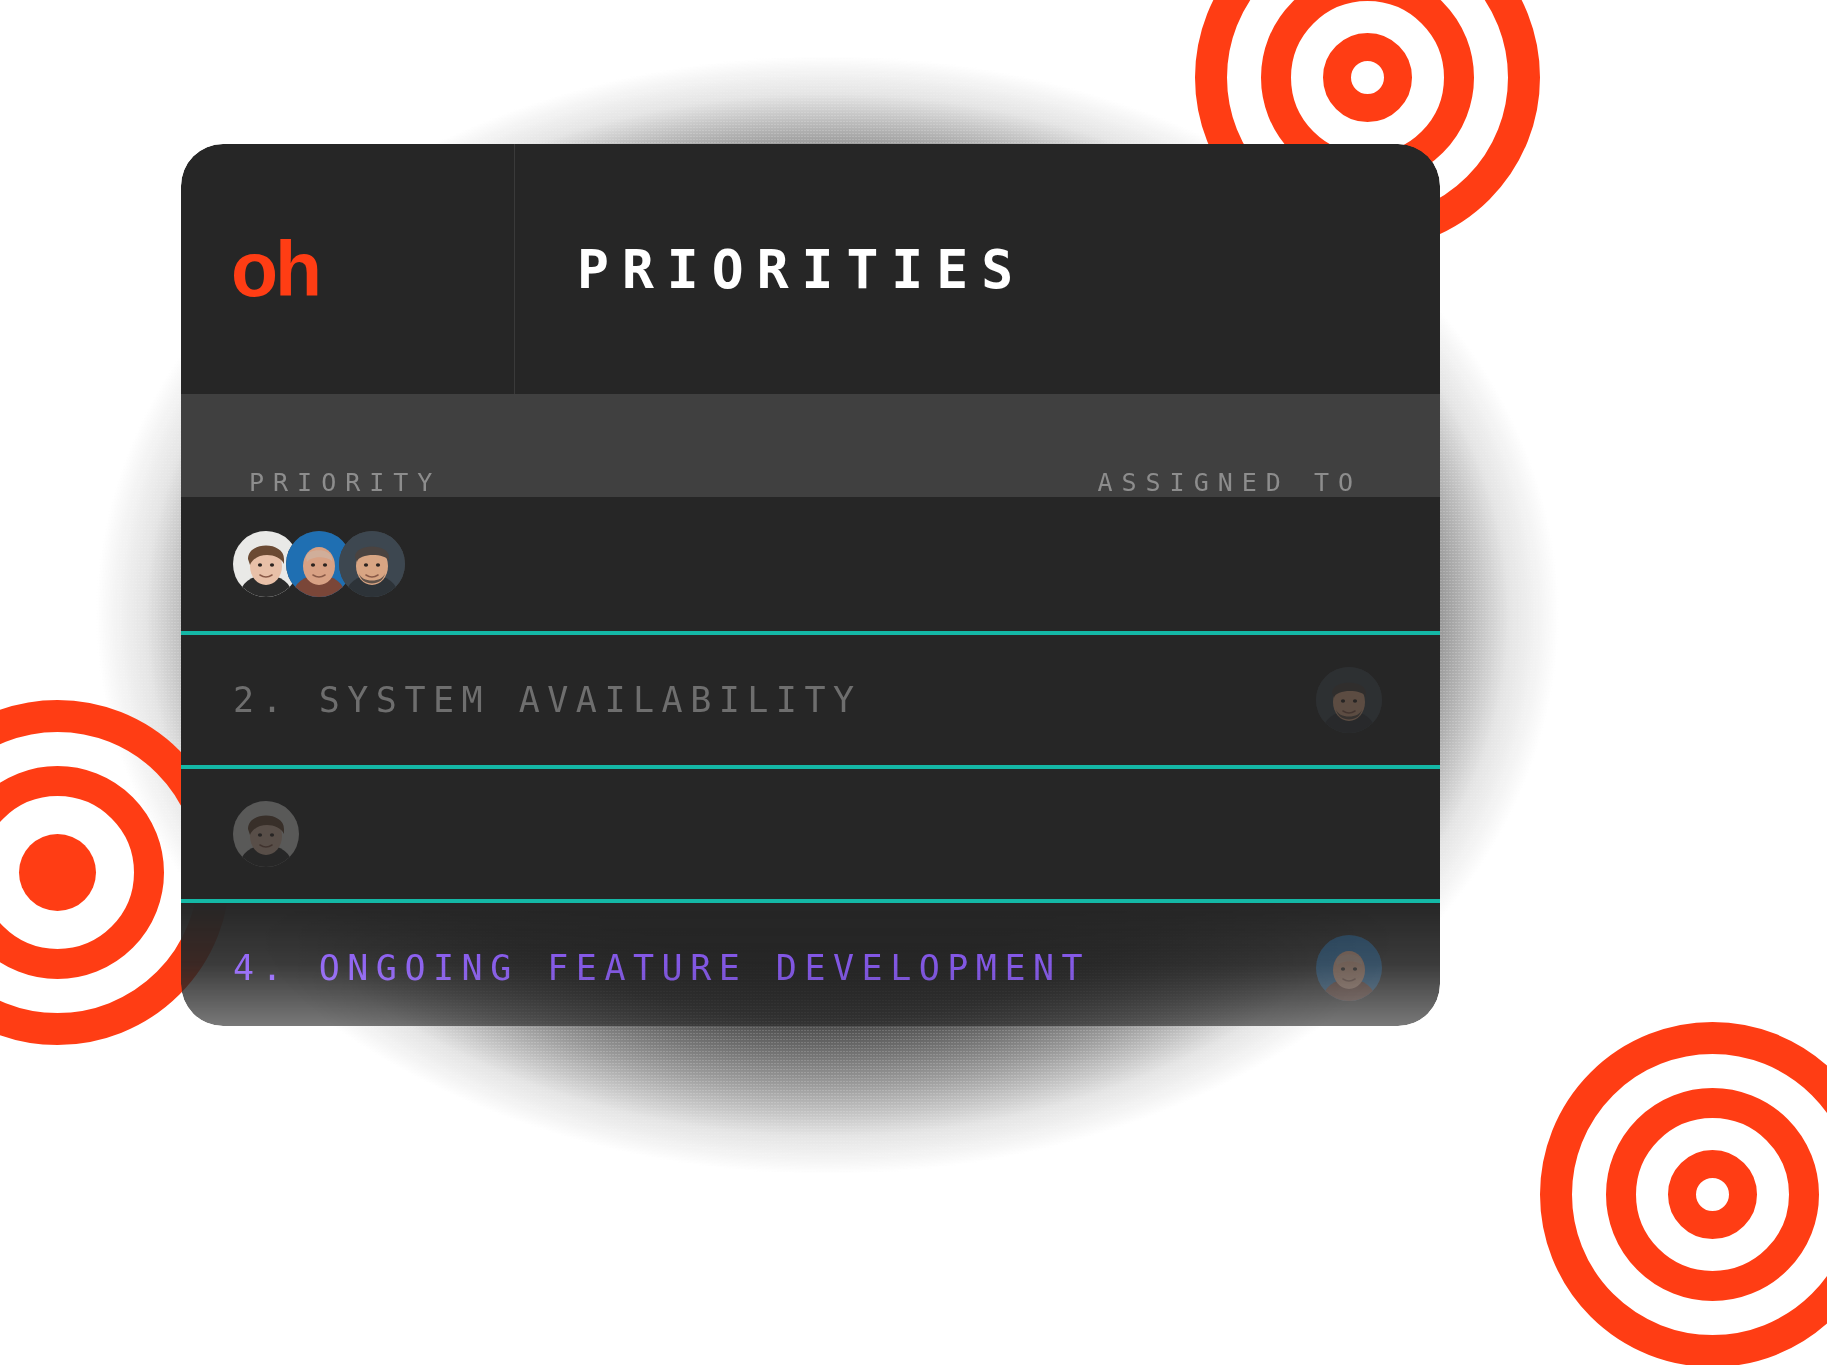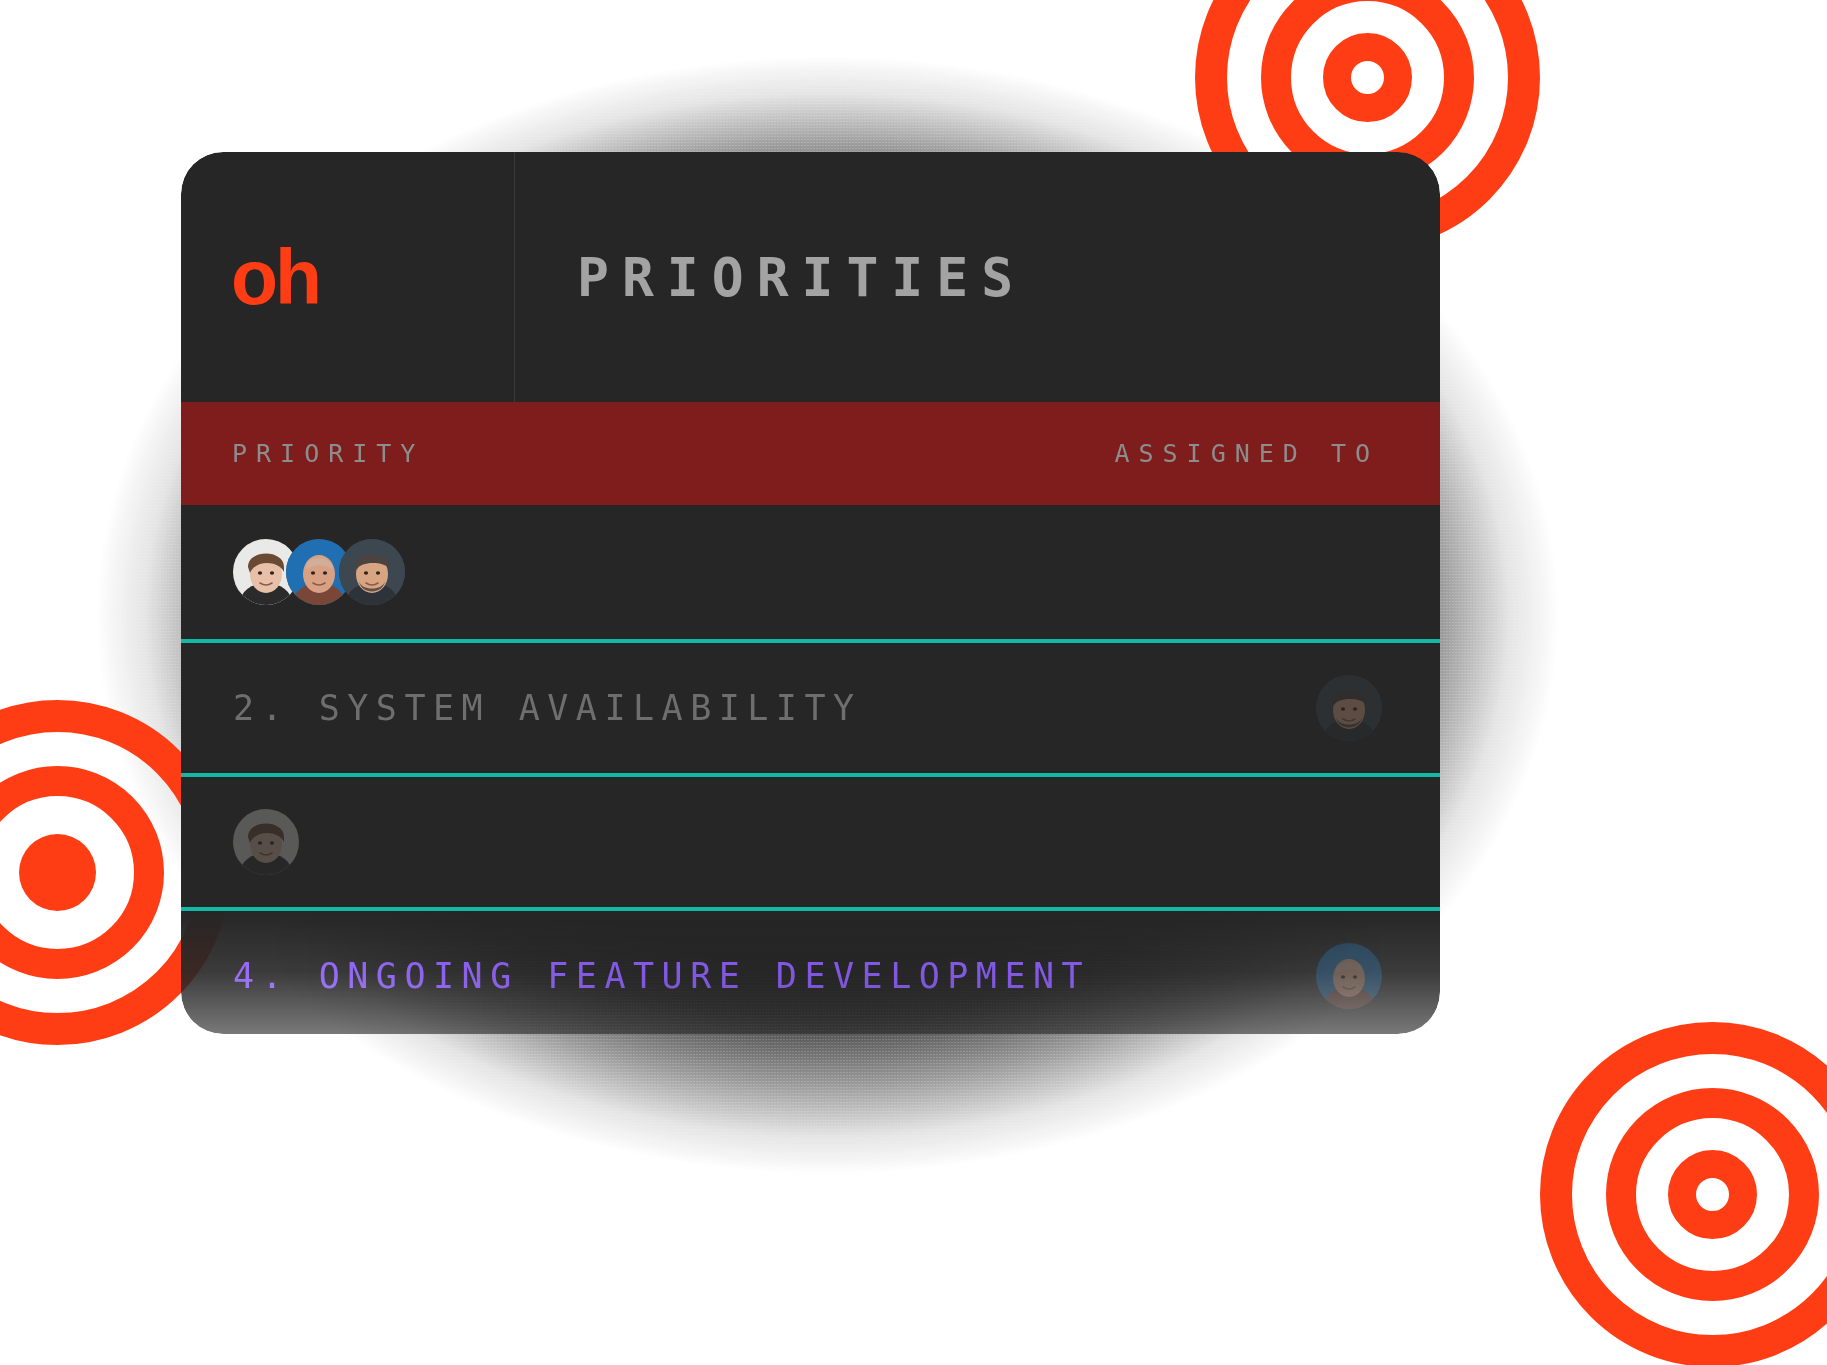--- a/index.html
+++ b/index.html
@@ -59,21 +59,21 @@
   
   #rings-top{ left:1195px; top:-95px; width:345px;height:345px; }
   
   #rings-left{ left:-115px; top:700px; width:345px;height:345px; }
   
   #rings-bottom{ left:1540px; top:1022px; width:345px;height:345px; }
 
   
   #card{
     position:absolute;
-    left:181px;top:152px;width:1259px;height:882px;
+    left:181px;top:144px;width:1259px;height:882px;
     background:#262626;
     border-radius:42px;
     overflow:hidden;
     -webkit-mask-image:linear-gradient(to bottom,#000 0,#000 86%,rgba(0,0,0,.90) 93%,rgba(0,0,0,.62) 100%);
             mask-image:linear-gradient(to bottom,#000 0,#000 86%,rgba(0,0,0,.90) 93%,rgba(0,0,0,.62) 100%);
   }
 
   
   #card-header{display:flex;height:250px;}
   #logo-cell{
@@ -87,33 +87,33 @@
     color:#FF3D14;
     font-family:"Liberation Sans",sans-serif;
     font-weight:700;
     font-size:77px;
     line-height:.86;
     letter-spacing:-3px;
   }
   .logo .l2{display:block;}
   #title-cell{flex:1;display:flex;align-items:center;padding-left:62px;}
   #page-title{
-    color:#a3a3a3;
+    color:#ffffff;
     font-family:"DejaVu Sans Mono","Liberation Mono",monospace;
     font-size:53px;
     font-weight:700;
     letter-spacing:13px;
   }
 
   
   #table-head{
-    display:flex;align-items:center;
+    display:flex;align-items:flex-end;
     height:103px;
-    background:#7f1d1d;
-    padding:0 51px;
+    background:#404040;
+    padding:0 68px;
     box-sizing:border-box;
   }
   .col-head{
     color:#8d8d8d;
     font-family:"DejaVu Sans Mono","Liberation Mono",monospace;
     font-size:25px;letter-spacing:9px;font-weight:400;
   }
   #col-priority{flex:1;}
   #col-assigned{text-align:right;padding-right:10px;margin-left:17px;}
 

